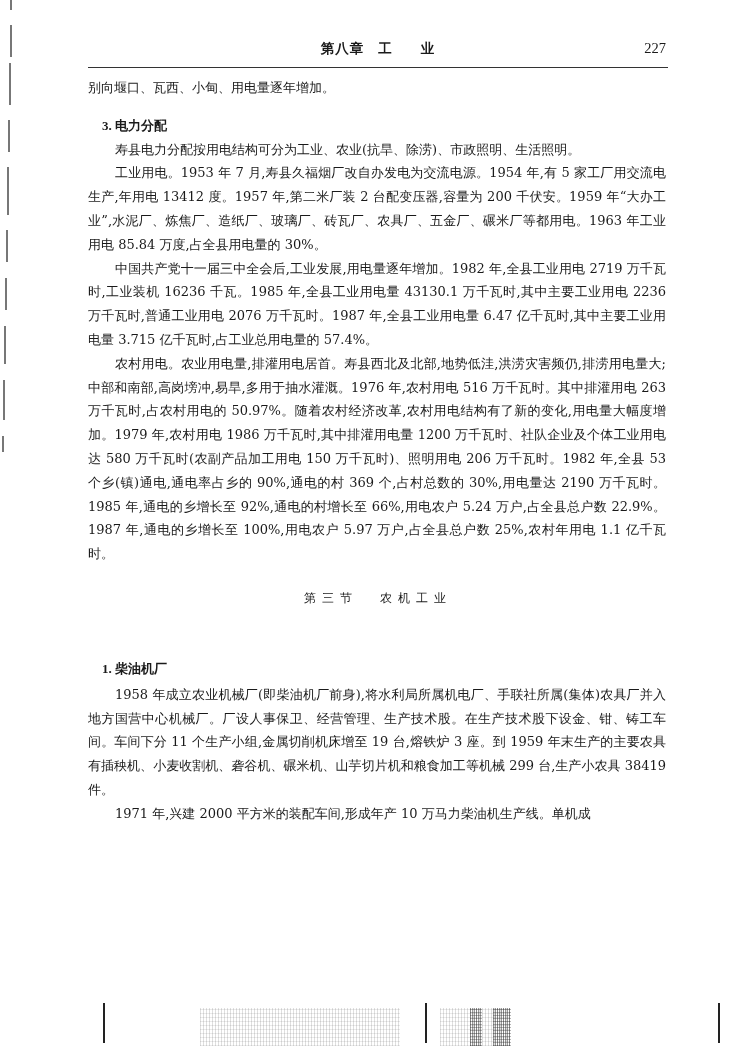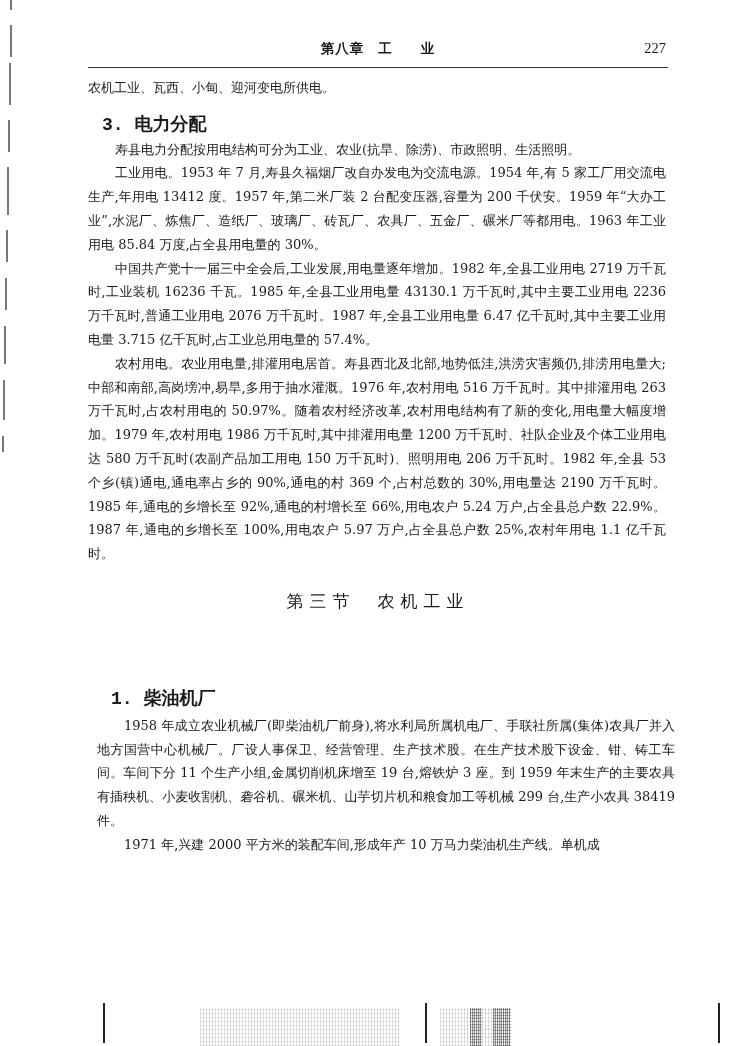--- a/index.html
+++ b/index.html
@@ -74,32 +74,32 @@
       width: 578px;
       font-size: 13px;
       line-height: 23.8px;
       text-align: justify;
     }
     .body-text p {
       margin: 0;
     }
     .indent { text-indent: 27px; }
     .subhead {
-      font-family: Liberation Mono, monospace;
+      font-family: Liberation Serif, serif;
       font-weight: bold;
-      font-size: 18px;
+      font-size: 13px;
     }
     .section-title {
       position: absolute;
       left: 88px;
       width: 580px;
       top: 590px;
       text-align: center;
       font-family: "DejaVu Serif", serif;
-      font-size: 17px;
+      font-size: 12px;
       letter-spacing: 6px;
     }
     .section-title .gap { display: inline-block; width: 22px; }
     .bottom-artifacts {
       position: absolute;
       left: 0; top: 1000px;
       width: 747px; height: 46px;
     }
     .bottom-artifacts .bar {
       position: absolute;
@@ -142,33 +142,33 @@
 
   <div class="running-head">
     <div class="running-title">
       <span>第八章</span><span class="gap"></span><span>工</span><span class="gap"></span><span class="gap"></span><span>业</span>
     </div>
     <div class="page-number">227</div>
   </div>
   <div class="head-rule"></div>
 
   <div class="body-text" style="top:76px;">
-    <p>农机工业、瓦西、小甸、迎河变电所供电。</p>
+    <p>别向堰口、瓦西、小甸、用电量逐年增加。</p>
     <p style="margin-top:14px; padding-left:14px;" class="subhead">3. 电力分配</p>
     <p class="indent">寿县电力分配按用电结构可分为工业、农业(抗旱、除涝)、市政照明、生活照明。</p>
     <p class="indent">工业用电。1953 年 7 月,寿县久福烟厂改自办发电为交流电源。1954 年,有 5 家工厂用交流电生产,年用电 13412 度。1957 年,第二米厂装 2 台配变压器,容量为 200 千伏安。1959 年“大办工业”,水泥厂、炼焦厂、造纸厂、玻璃厂、砖瓦厂、农具厂、五金厂、碾米厂等都用电。1963 年工业用电 85.84 万度,占全县用电量的 30%。</p>
     <p class="indent">中国共产党十一届三中全会后,工业发展,用电量逐年增加。1982 年,全县工业用电 2719 万千瓦时,工业装机 16236 千瓦。1985 年,全县工业用电量 43130.1 万千瓦时,其中主要工业用电 2236 万千瓦时,普通工业用电 2076 万千瓦时。1987 年,全县工业用电量 6.47 亿千瓦时,其中主要工业用电量 3.715 亿千瓦时,占工业总用电量的 57.4%。</p>
     <p class="indent">农村用电。农业用电量,排灌用电居首。寿县西北及北部,地势低洼,洪涝灾害频仍,排涝用电量大;中部和南部,高岗塝冲,易旱,多用于抽水灌溉。1976 年,农村用电 516 万千瓦时。其中排灌用电 263 万千瓦时,占农村用电的 50.97%。随着农村经济改革,农村用电结构有了新的变化,用电量大幅度增加。1979 年,农村用电 1986 万千瓦时,其中排灌用电量 1200 万千瓦时、社队企业及个体工业用电达 580 万千瓦时(农副产品加工用电 150 万千瓦时)、照明用电 206 万千瓦时。1982 年,全县 53 个乡(镇)通电,通电率占乡的 90%,通电的村 369 个,占村总数的 30%,用电量达 2190 万千瓦时。1985 年,通电的乡增长至 92%,通电的村增长至 66%,用电农户 5.24 万户,占全县总户数 22.9%。1987 年,通电的乡增长至 100%,用电农户 5.97 万户,占全县总户数 25%,农村年用电 1.1 亿千瓦时。</p>
   </div>
 
   <div class="section-title">
     <span>第三节</span><span class="gap"></span><span>农机工业</span>
   </div>
 
-  <div class="body-text" style="top:688px;margin-left:9px;">
+  <div class="body-text" style="top:657px;">
     <p style="padding-left:14px; margin-bottom:2px;" class="subhead">1. 柴油机厂</p>
     <p class="indent">1958 年成立农业机械厂(即柴油机厂前身),将水利局所属机电厂、手联社所属(集体)农具厂并入地方国营中心机械厂。厂设人事保卫、经营管理、生产技术股。在生产技术股下设金、钳、铸工车间。车间下分 11 个生产小组,金属切削机床增至 19 台,熔铁炉 3 座。到 1959 年末生产的主要农具有插秧机、小麦收割机、砻谷机、碾米机、山芋切片机和粮食加工等机械 299 台,生产小农具 38419 件。</p>
     <p class="indent">1971 年,兴建 2000 平方米的装配车间,形成年产 10 万马力柴油机生产线。单机成</p>
   </div>
 
   <div class="bottom-artifacts">
     <div class="bar" style="left:103px;"></div>
     <div class="speckle" style="left:200px; width:200px;"></div>
     <div class="bar" style="left:425px;"></div>
     <div class="speckle" style="left:440px; width:70px;"></div>

